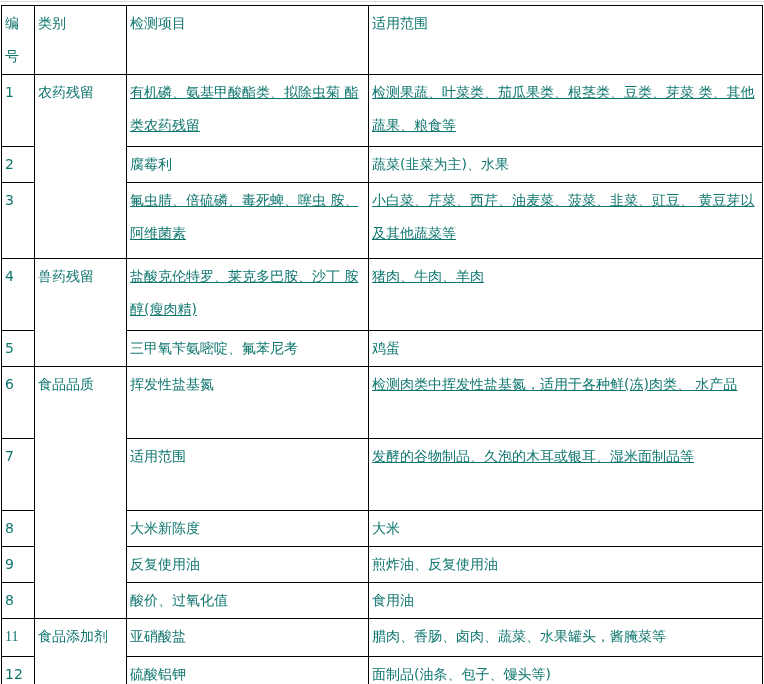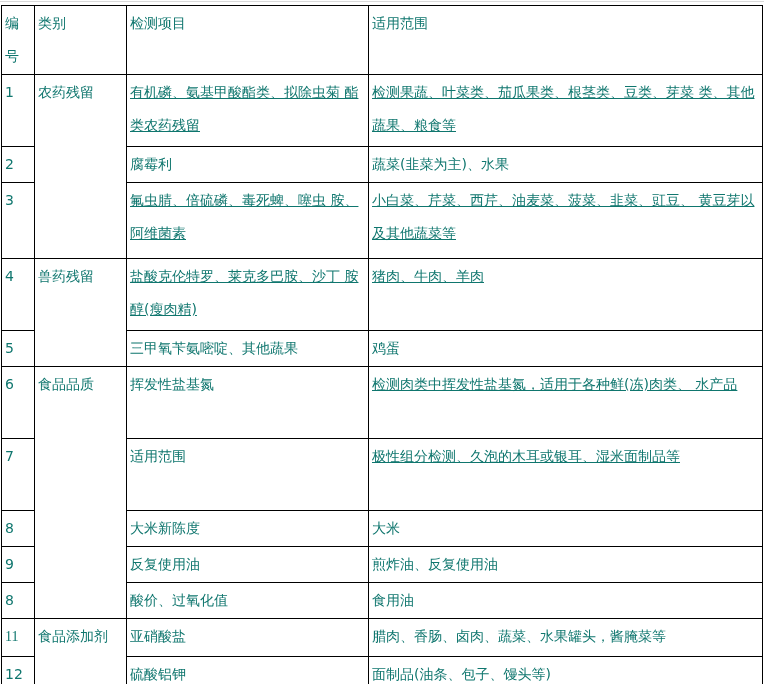--- a/index.html
+++ b/index.html
@@ -98,33 +98,33 @@
         <td class="just">小白菜、芹菜、西芹、油麦菜、菠菜、韭菜、豇豆、 黄豆芽以及其他蔬菜等</td>
       </tr>
       <tr class="h2">
         <td>4</td>
         <td class="cat" rowspan="2">兽药残留</td>
         <td class="just">盐酸克伦特罗、莱克多巴胺、沙丁 胺醇(瘦肉精)</td>
         <td class="just">猪肉、牛肉、羊肉</td>
       </tr>
       <tr class="h1">
         <td>5</td>
-        <td>三甲氧苄氨嘧啶、其他蔬果</td>
+        <td>三甲氧苄氨嘧啶、氟苯尼考</td>
         <td>鸡蛋</td>
       </tr>
       <tr class="h2">
         <td>6</td>
         <td class="cat" rowspan="5">食品品质</td>
         <td>挥发性盐基氮</td>
         <td class="just">检测肉类中挥发性盐基氮，适用于各种鲜(冻)肉类、 水产品</td>
       </tr>
       <tr class="h2">
         <td>7</td>
         <td>适用范围</td>
-        <td class="just">极性组分检测、久泡的木耳或银耳、湿米面制品等</td>
+        <td class="just">发酵的谷物制品、久泡的木耳或银耳、湿米面制品等</td>
       </tr>
       <tr class="h1">
         <td>8</td>
         <td>大米新陈度</td>
         <td>大米</td>
       </tr>
       <tr class="h1">
         <td>9</td>
         <td>反复使用油</td>
         <td>煎炸油、反复使用油</td>

